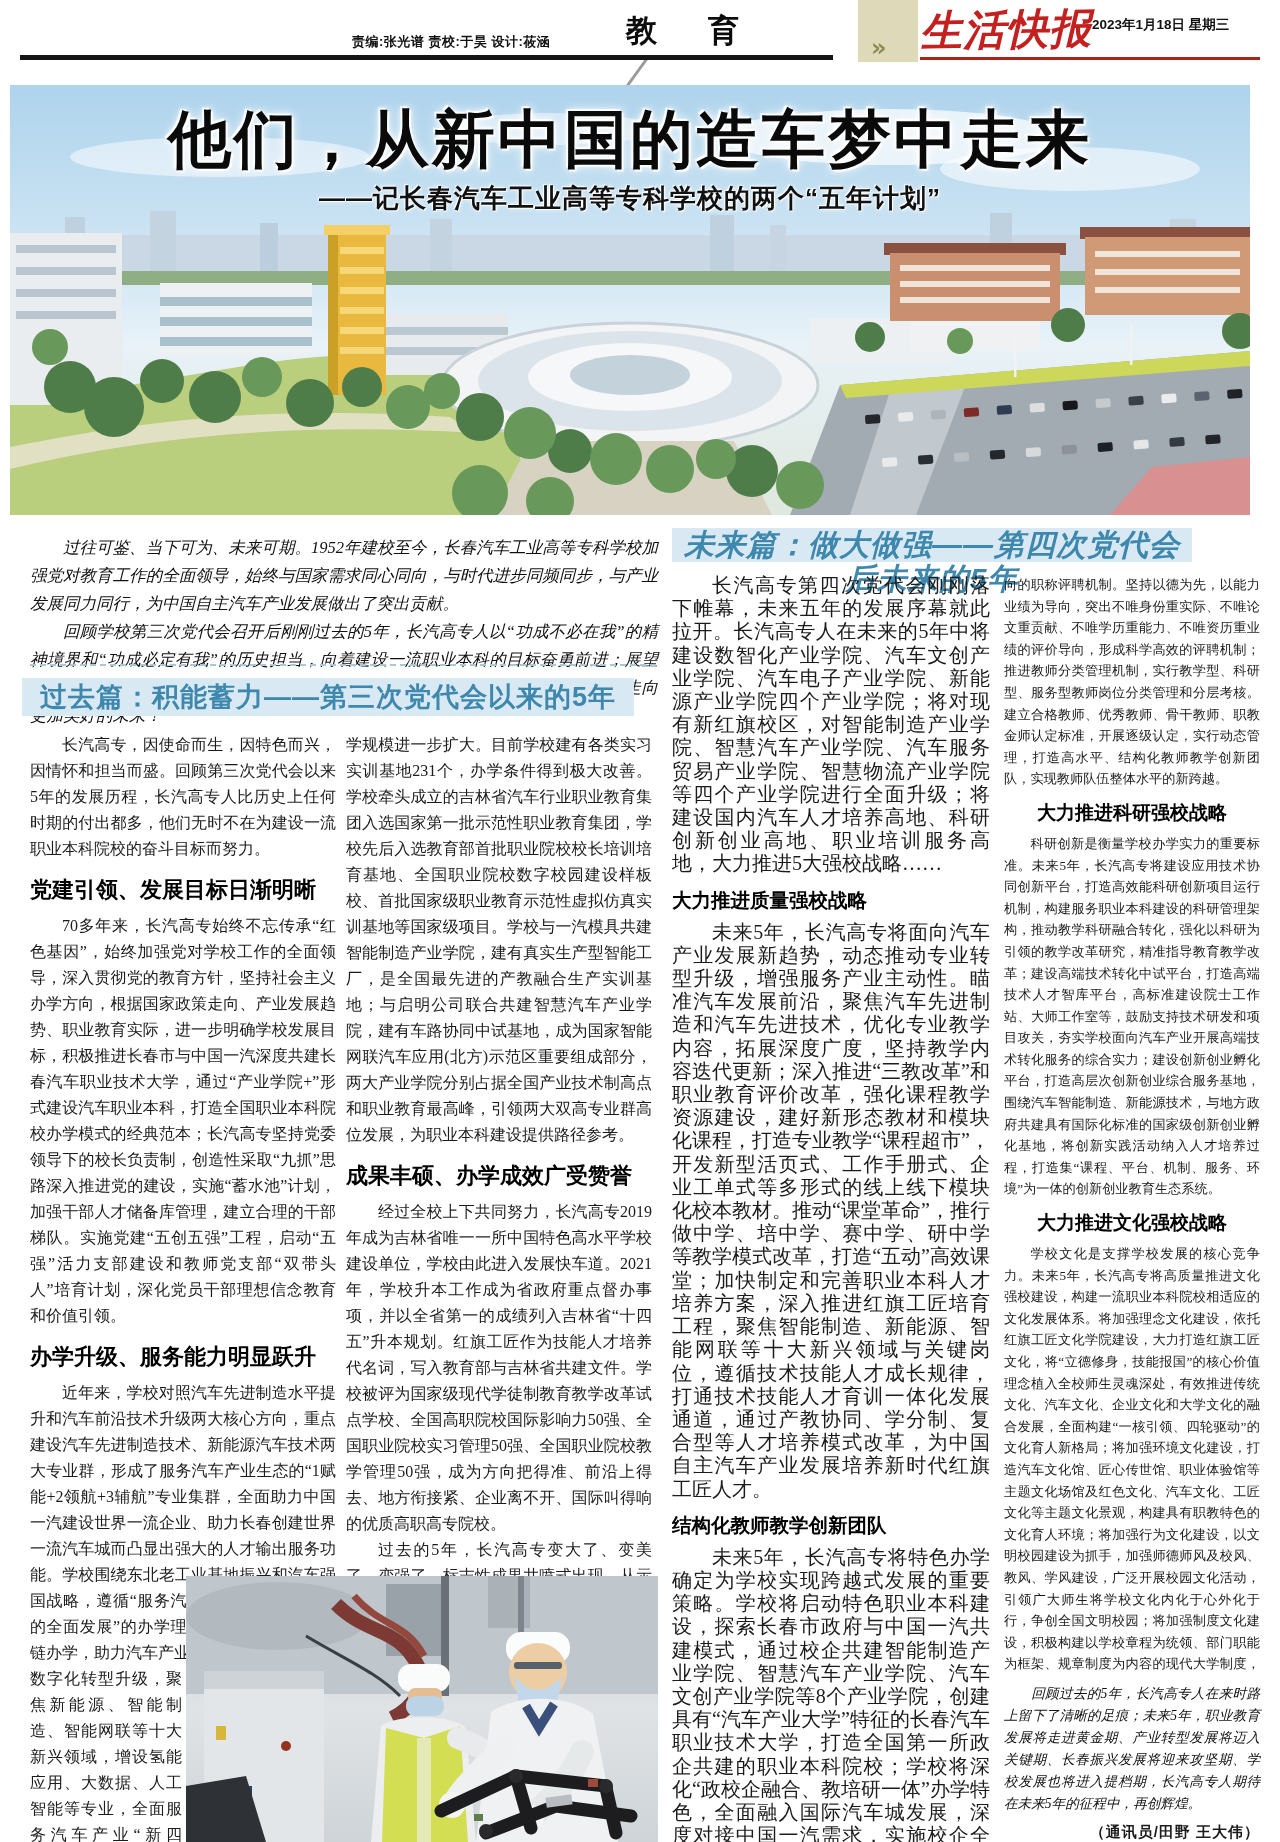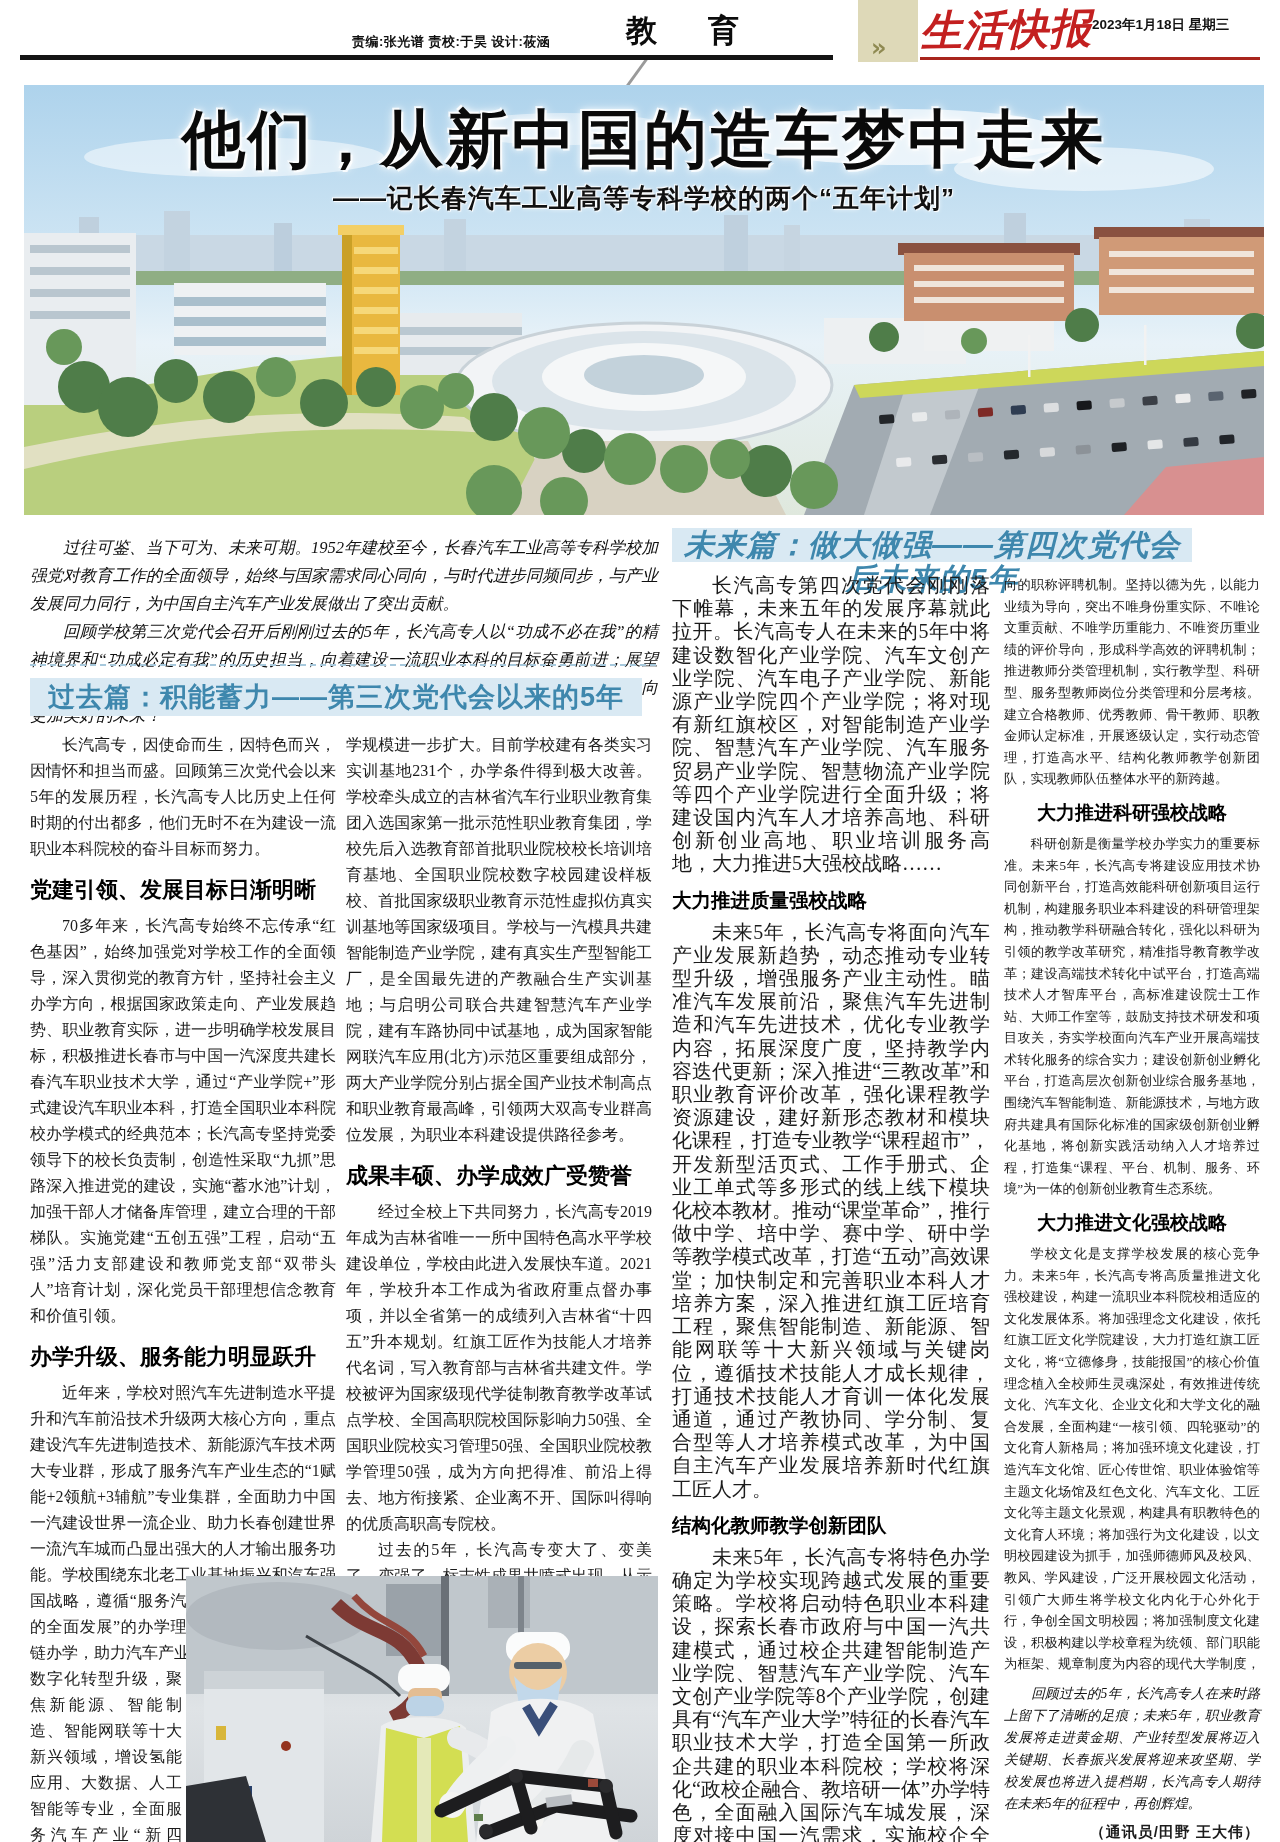--- a/index.html
+++ b/index.html
@@ -16,37 +16,37 @@
   .rule-black{position:absolute;left:20px;top:55px;width:813px;height:5px;background:#141414;}
   .mast-box{position:absolute;left:858px;top:0;width:60px;height:62px;background:#ded9b8;}
   .mast-box .arr{position:absolute;left:13px;bottom:0px;font-size:24px;font-weight:bold;color:#8f8a52;
            font-family:"DejaVu Sans",sans-serif;letter-spacing:-2px;}
   .logo{position:absolute;left:920px;top:2px;font-size:42px;font-weight:bold;font-style:italic;
            color:#c32020;letter-spacing:1px;transform:rotate(-1deg);font-family:"Liberation Serif",serif;}
   .date{position:absolute;left:1092px;top:16px;font-family:"Liberation Sans",sans-serif;
            font-size:13.5px;font-weight:bold;color:#111;}
   .rule-red{position:absolute;left:920px;top:57px;width:340px;height:3px;background:#a8251d;}
   
-  .hero{position:absolute;left:24px;top:85px;width:1240px;height:430px;overflow:hidden;}
+  .hero{position:absolute;left:10px;top:85px;width:1240px;height:430px;overflow:hidden;}
   .hero svg{position:absolute;left:0;top:0;}
   .headline{position:absolute;left:0;right:0;top:12px;text-align:center;z-index:2;
       font-family:"Liberation Sans",sans-serif;font-weight:900;font-size:63px;color:#0a0a0a;letter-spacing:3px;
       text-shadow:0 0 6px #fff,0 0 12px #fff,2px 2px 0 rgba(255,255,255,.85),-2px -2px 0 rgba(255,255,255,.85);}
   .subtitle{position:absolute;left:0;right:0;top:96px;text-align:center;z-index:2;
       font-family:"Liberation Sans",sans-serif;font-weight:bold;font-size:26px;color:#111;letter-spacing:1px;
       text-shadow:0 0 5px #fff,1px 1px 0 rgba(255,255,255,.9),-1px -1px 0 rgba(255,255,255,.9);}
   
   .intro{position:absolute;left:30px;top:534px;width:628px;font-style:italic;
          font-size:16.5px;line-height:28px;color:#101010;}
   .intro p{margin:0;text-indent:2em;text-align:justify;}
   .divider-dashed{position:absolute;left:30px;top:664px;width:626px;border-top:2px dashed #a6c8dc;}
   
   .band{position:absolute;background:#d9e9f3;color:#3e87ad;font-family:"Liberation Sans",sans-serif;
         font-weight:bold;text-align:center;letter-spacing:1px;}
-  .past-band{left:30px;top:678px;width:612px;height:38px;font-size:27px;line-height:38px;}
+  .past-band{left:22px;top:678px;width:612px;height:38px;font-size:27px;line-height:38px;}
   .future-band{left:672px;top:528px;width:520px;height:34px;font-size:30px;line-height:34px;font-style:italic;}
   
   .past-cols{position:absolute;left:30px;top:732px;width:628px;height:1110px;display:flex;gap:10px;}
   .pcol{width:306px;flex:0 0 306px;}
   .pcol2-inner{height:844px;overflow:hidden;}
   .past-cols .para,.past-cols .kai-para{font-size:16px;line-height:26px;}
   .past-cols .subhead{font-size:22px;line-height:29px;margin:13px 0 9px;}
   .narrow{width:152px;}
   .future-cols{position:absolute;left:672px;top:574px;width:588px;height:1268px;display:flex;gap:14px;}
   .fcol3{width:318px;flex:0 0 318px;overflow:hidden;}

